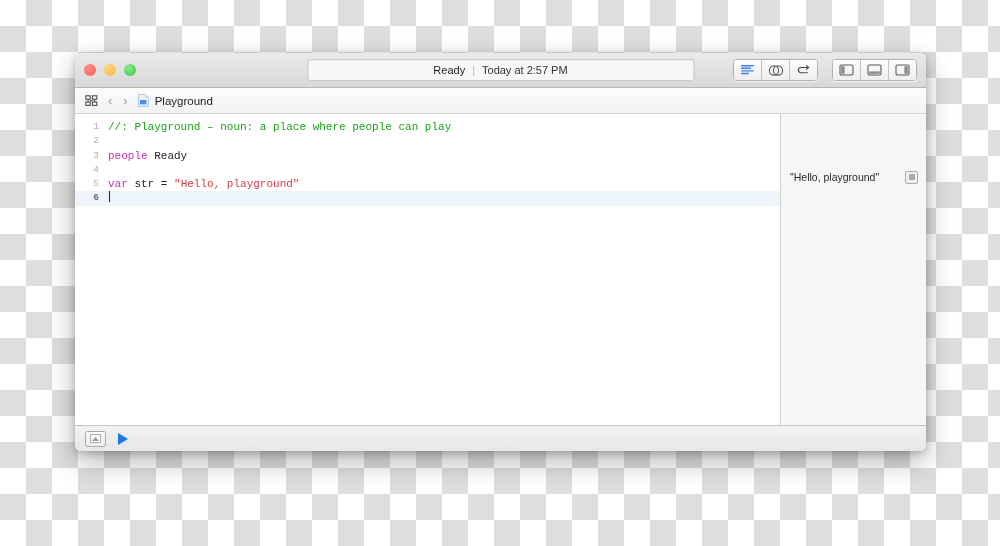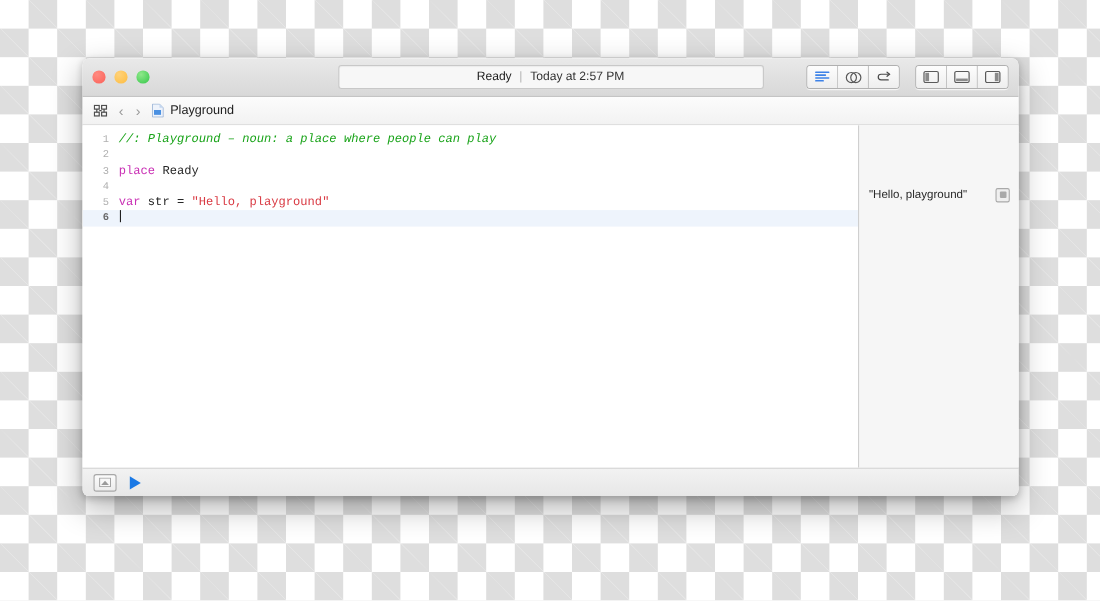--- a/index.html
+++ b/index.html
@@ -157,21 +157,21 @@
     min-width: 24px;
     text-align: right;
     padding-right: 9px;
     color: #b0b0b0;
     font-size: 9.5px;
     font-family: "Liberation Mono", "DejaVu Sans Mono", monospace;
     user-select: none;
   }
   .code-line.current .gutter { color: #6b6b6b; font-weight: bold; }
   .code-text { flex: 1; }
-  .tok-comment { color: #18a318; font-style: italic; }
+  .tok-comment { color: #18a318; }
   .tok-kw { color: #c930b4; }
   .tok-plain { color: #262626; }
   .tok-str { color: #d93a43; }
   .caret {
     display: inline-block;
     width: 1px;
     height: 11px;
     background: #202020;
     vertical-align: -1px;
     margin-left: 1px;
@@ -345,21 +345,21 @@
         <span class="code-text"><span class="tok-comment">//: Playground – noun: a place where people can play</span></span>
       </div>
 
       <div class="code-line">
         <span class="gutter">2</span>
         <span class="code-text"></span>
       </div>
 
       <div class="code-line">
         <span class="gutter">3</span>
-        <span class="code-text"><span class="tok-kw">place</span><span class="tok-plain"> Ready</span></span>
+        <span class="code-text"><span class="tok-kw">people</span><span class="tok-plain"> Ready</span></span>
       </div>
 
       <div class="code-line">
         <span class="gutter">4</span>
         <span class="code-text"></span>
       </div>
 
       <div class="code-line">
         <span class="gutter">5</span>
         <span class="code-text"><span class="tok-kw">var</span><span class="tok-plain"> str = </span><span class="tok-str">"Hello, playground"</span></span>

